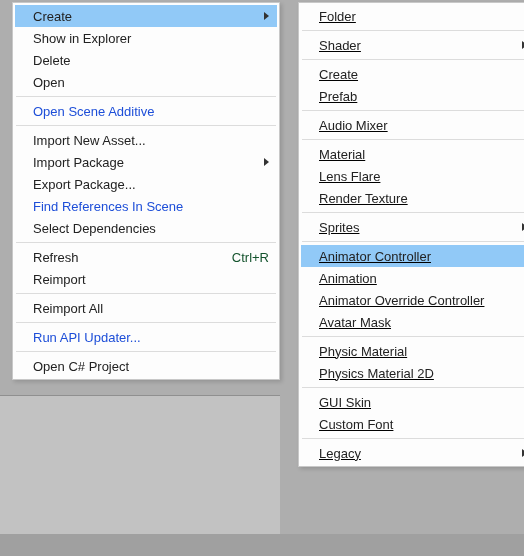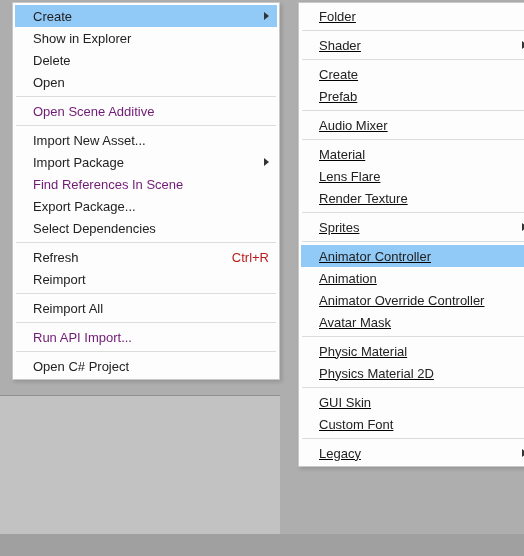--- a/index.html
+++ b/index.html
@@ -39,27 +39,27 @@
     padding: 0 8px 0 18px;
     color: #222;
     white-space: nowrap;
     cursor: default;
     position: relative;
   }
   .item.selected {
     background: #91c9f7;
   }
   .item.disabled {
-    color: #701a75;
+    color: #1d4ed8;
   }
   .item .label {
     flex: 1;
   }
   .item .shortcut {
-    color: #b91c1c;
+    color: #14532d;
     padding-left: 20px;
   }
   .item .arrow {
     position: absolute;
     right: 8px;
     top: 50%;
     transform: translateY(-50%);
     width: 0; height: 0;
     border-top: 4px solid transparent;
     border-bottom: 4px solid transparent;
@@ -120,44 +120,44 @@
         <span class="label">Open Scene Additive</span>
       </div>
       <div class="sep"></div>
       <div class="item">
         <span class="label">Import New Asset...</span>
       </div>
       <div class="item">
         <span class="label">Import Package</span>
         <span class="arrow"></span>
       </div>
+      <div class="item">
+        <span class="label">Export Package...</span>
+      </div>
       <div class="item disabled">
         <span class="label">Find References In Scene</span>
       </div>
       <div class="item">
-        <span class="label">Export Package...</span>
-      </div>
-      <div class="item">
         <span class="label">Select Dependencies</span>
       </div>
       <div class="sep"></div>
       <div class="item">
         <span class="label">Refresh</span>
         <span class="shortcut">Ctrl+R</span>
       </div>
       <div class="item">
         <span class="label">Reimport</span>
       </div>
       <div class="sep"></div>
       <div class="item">
         <span class="label">Reimport All</span>
       </div>
       <div class="sep"></div>
       <div class="item disabled">
-        <span class="label">Run API Import...</span>
+        <span class="label">Run API Updater...</span>
       </div>
       <div class="sep"></div>
       <div class="item">
         <span class="label">Open C# Project</span>
       </div>
     </div>
 </div>
 
 <div class="menu menu-right">
   <div class="menu-inner" id="menu-right-inner">

